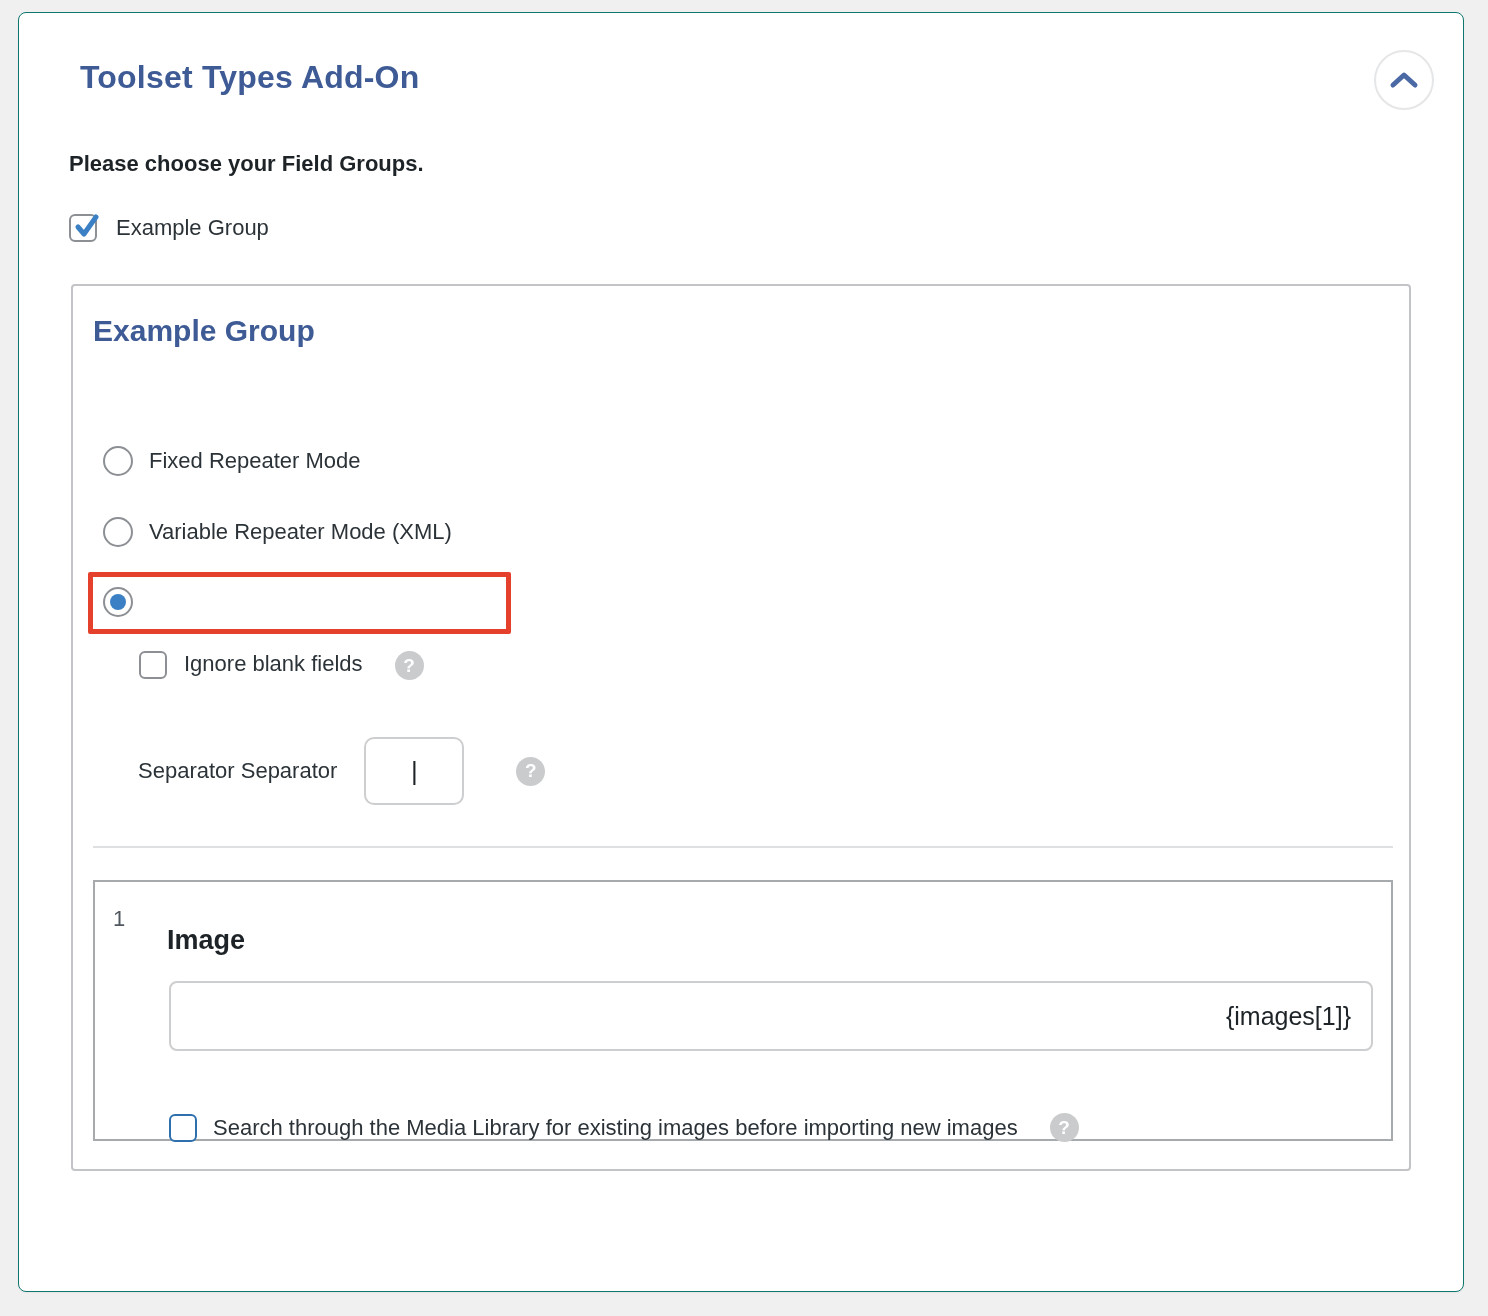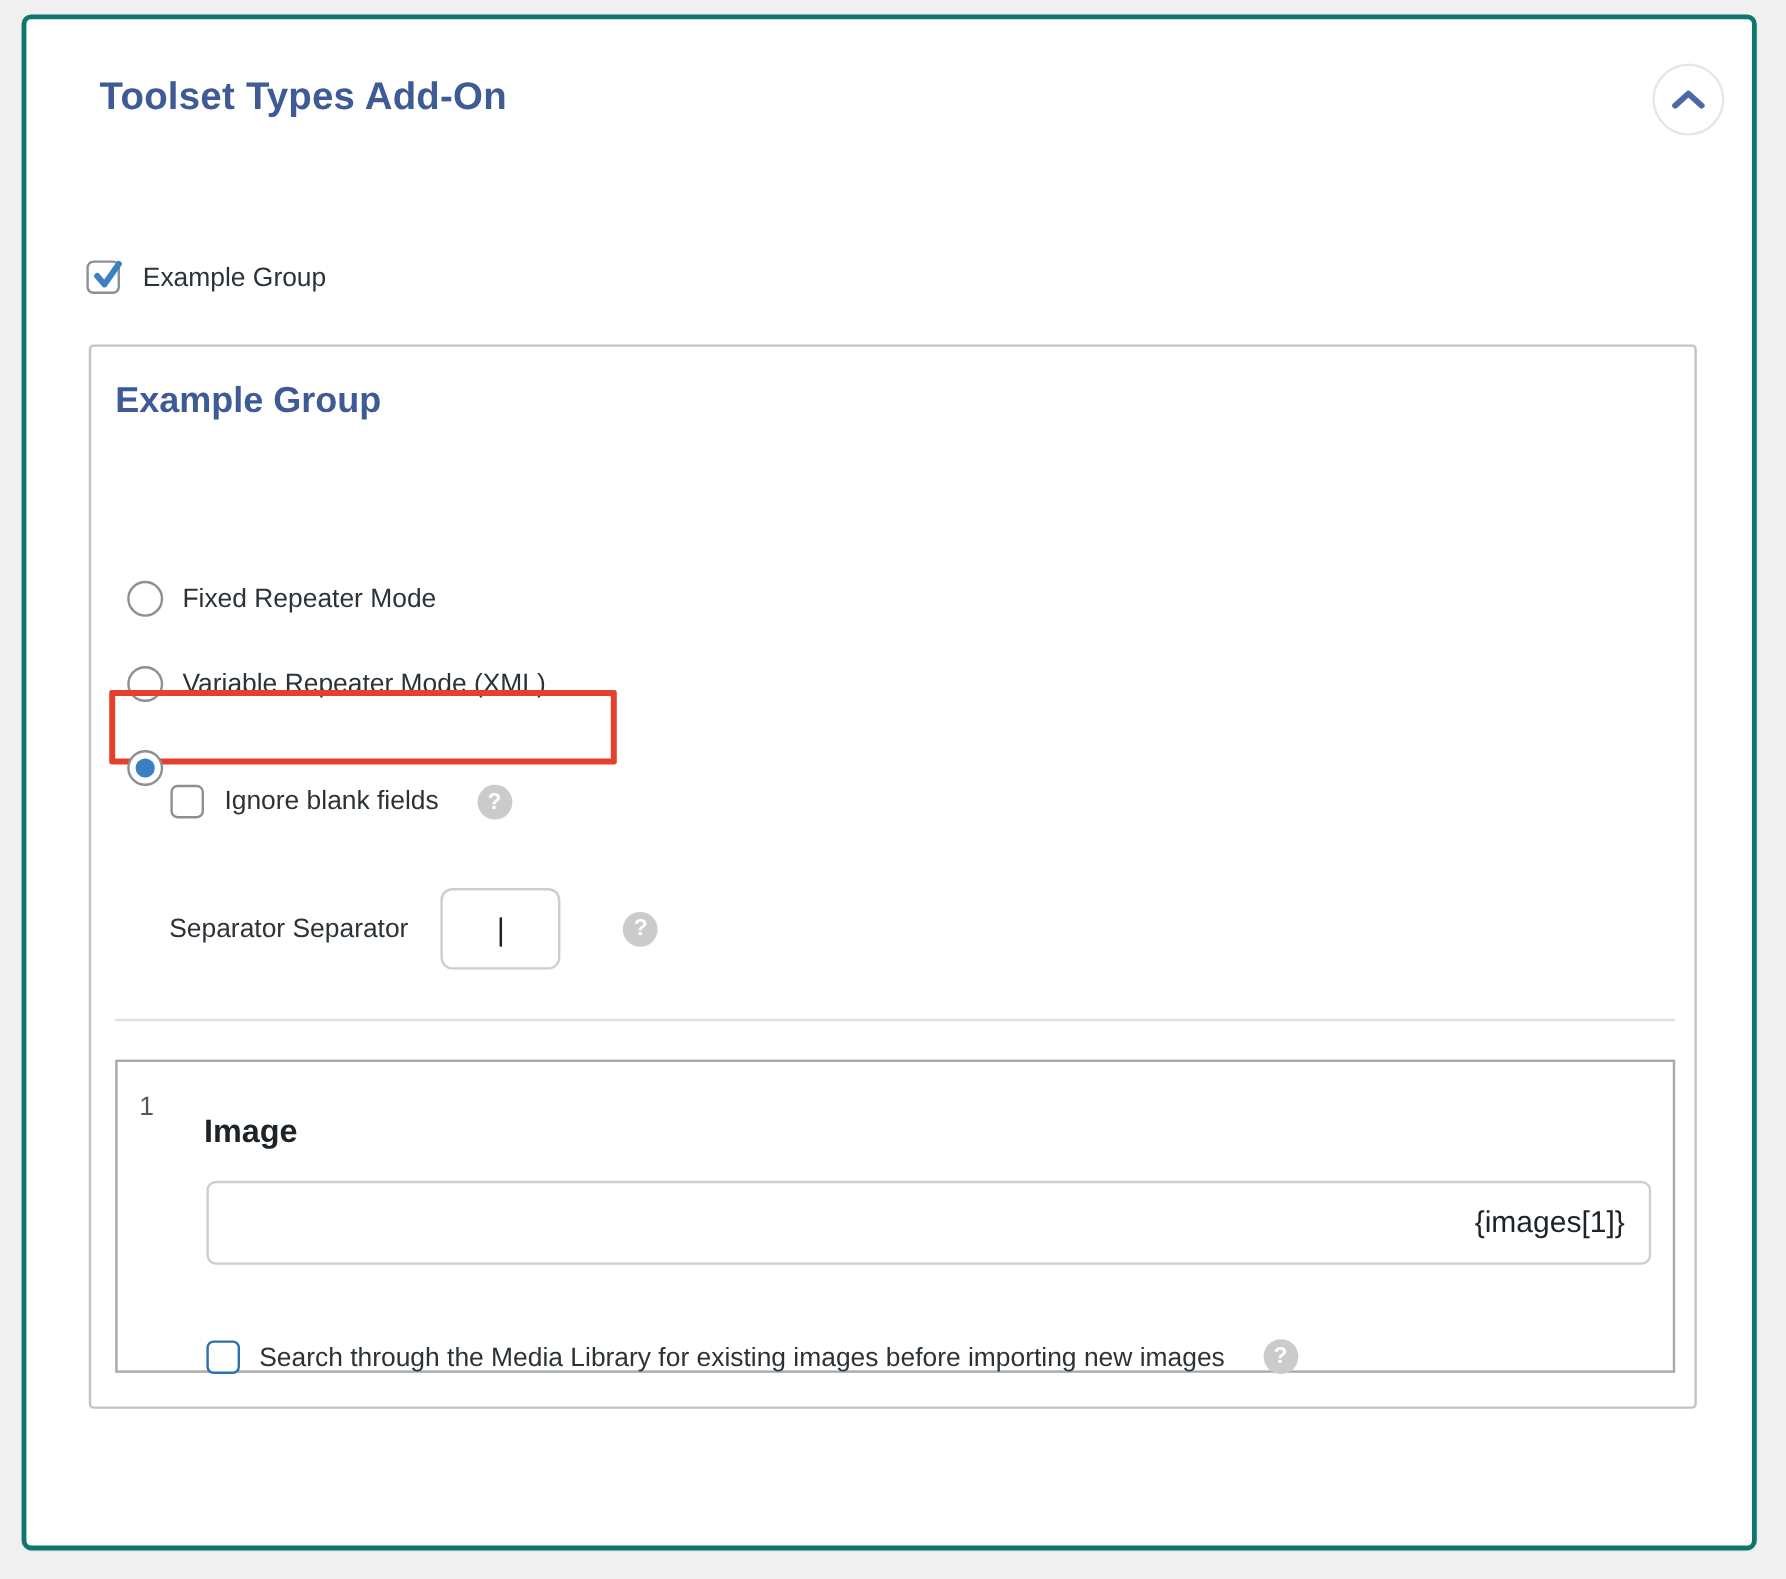--- a/index.html
+++ b/index.html
@@ -7,21 +7,21 @@
   body {
     background:#f0f0f1;
     font-family:"Liberation Sans","DejaVu Sans",sans-serif;
     color:#2c3338;
     position:relative;
   }
   .card {
     position:absolute; left:18px; top:12px;
     width:1446px; height:1280px;
     background:#fff;
-    border:4px solid #0f766e;
+    border:1px solid #0f766e;
     border-radius:8px;
     box-shadow:0 1px 2px rgba(0,0,0,.04);
   }
   .panel-title {
     position:absolute; left:61px; top:46px;
     font-size:32px; font-weight:bold; color:#3e5b96;
     letter-spacing:.2px;
   }
   .collapse-btn {
     position:absolute; left:1355px; top:37px;
@@ -73,21 +73,21 @@
     width:1340px; height:887px;
     border:2px solid #c3c4c7; border-radius:4px;
     background:#fff;
   }
   .group-heading {
     position:absolute; left:20px; top:28px;
     font-size:30px; font-weight:bold; color:#3e5b96;
   }
   .mode-row {
     position:absolute; left:30px;
-    display:flex; align-items:center; gap:16px;margin-top:35px;
+    display:flex; align-items:center; gap:16px;
   }
   .mode-row-1 { top:160px; }
   .mode-row-2 { top:231px; }
   .mode-row-3 { top:301px; }
   .highlight-box {
     position:absolute; left:15px; top:286px;
     width:423px; height:62px;
     border:5px solid #e5402c; border-radius:2px;
     pointer-events:none;
   }
@@ -149,20 +149,21 @@
   <div class="panel-title">Toolset Types Add-On</div>
 
   <div class="collapse-btn">
     <span style="display:flex">
       <svg width="30" height="18" viewBox="0 0 30 18">
         <polyline points="4,14 15,4 26,14" fill="none" stroke="#4a69a5" stroke-width="5" stroke-linecap="round" stroke-linejoin="round"></polyline>
       </svg>
     </span>
   </div>
 
+  <div class="prompt">Please choose your Field Groups.</div>
 
   <div class="fieldgroup-row">
     <span class="checkbox">
       <svg class="check-svg" viewBox="0 0 30 30">
         <polyline points="6,15 12,22 24,5" fill="none" stroke="#3b80c4" stroke-width="5" stroke-linecap="round" stroke-linejoin="round"></polyline>
       </svg>
     </span>
     <span class="row-label">Example Group</span>
   </div>
 

